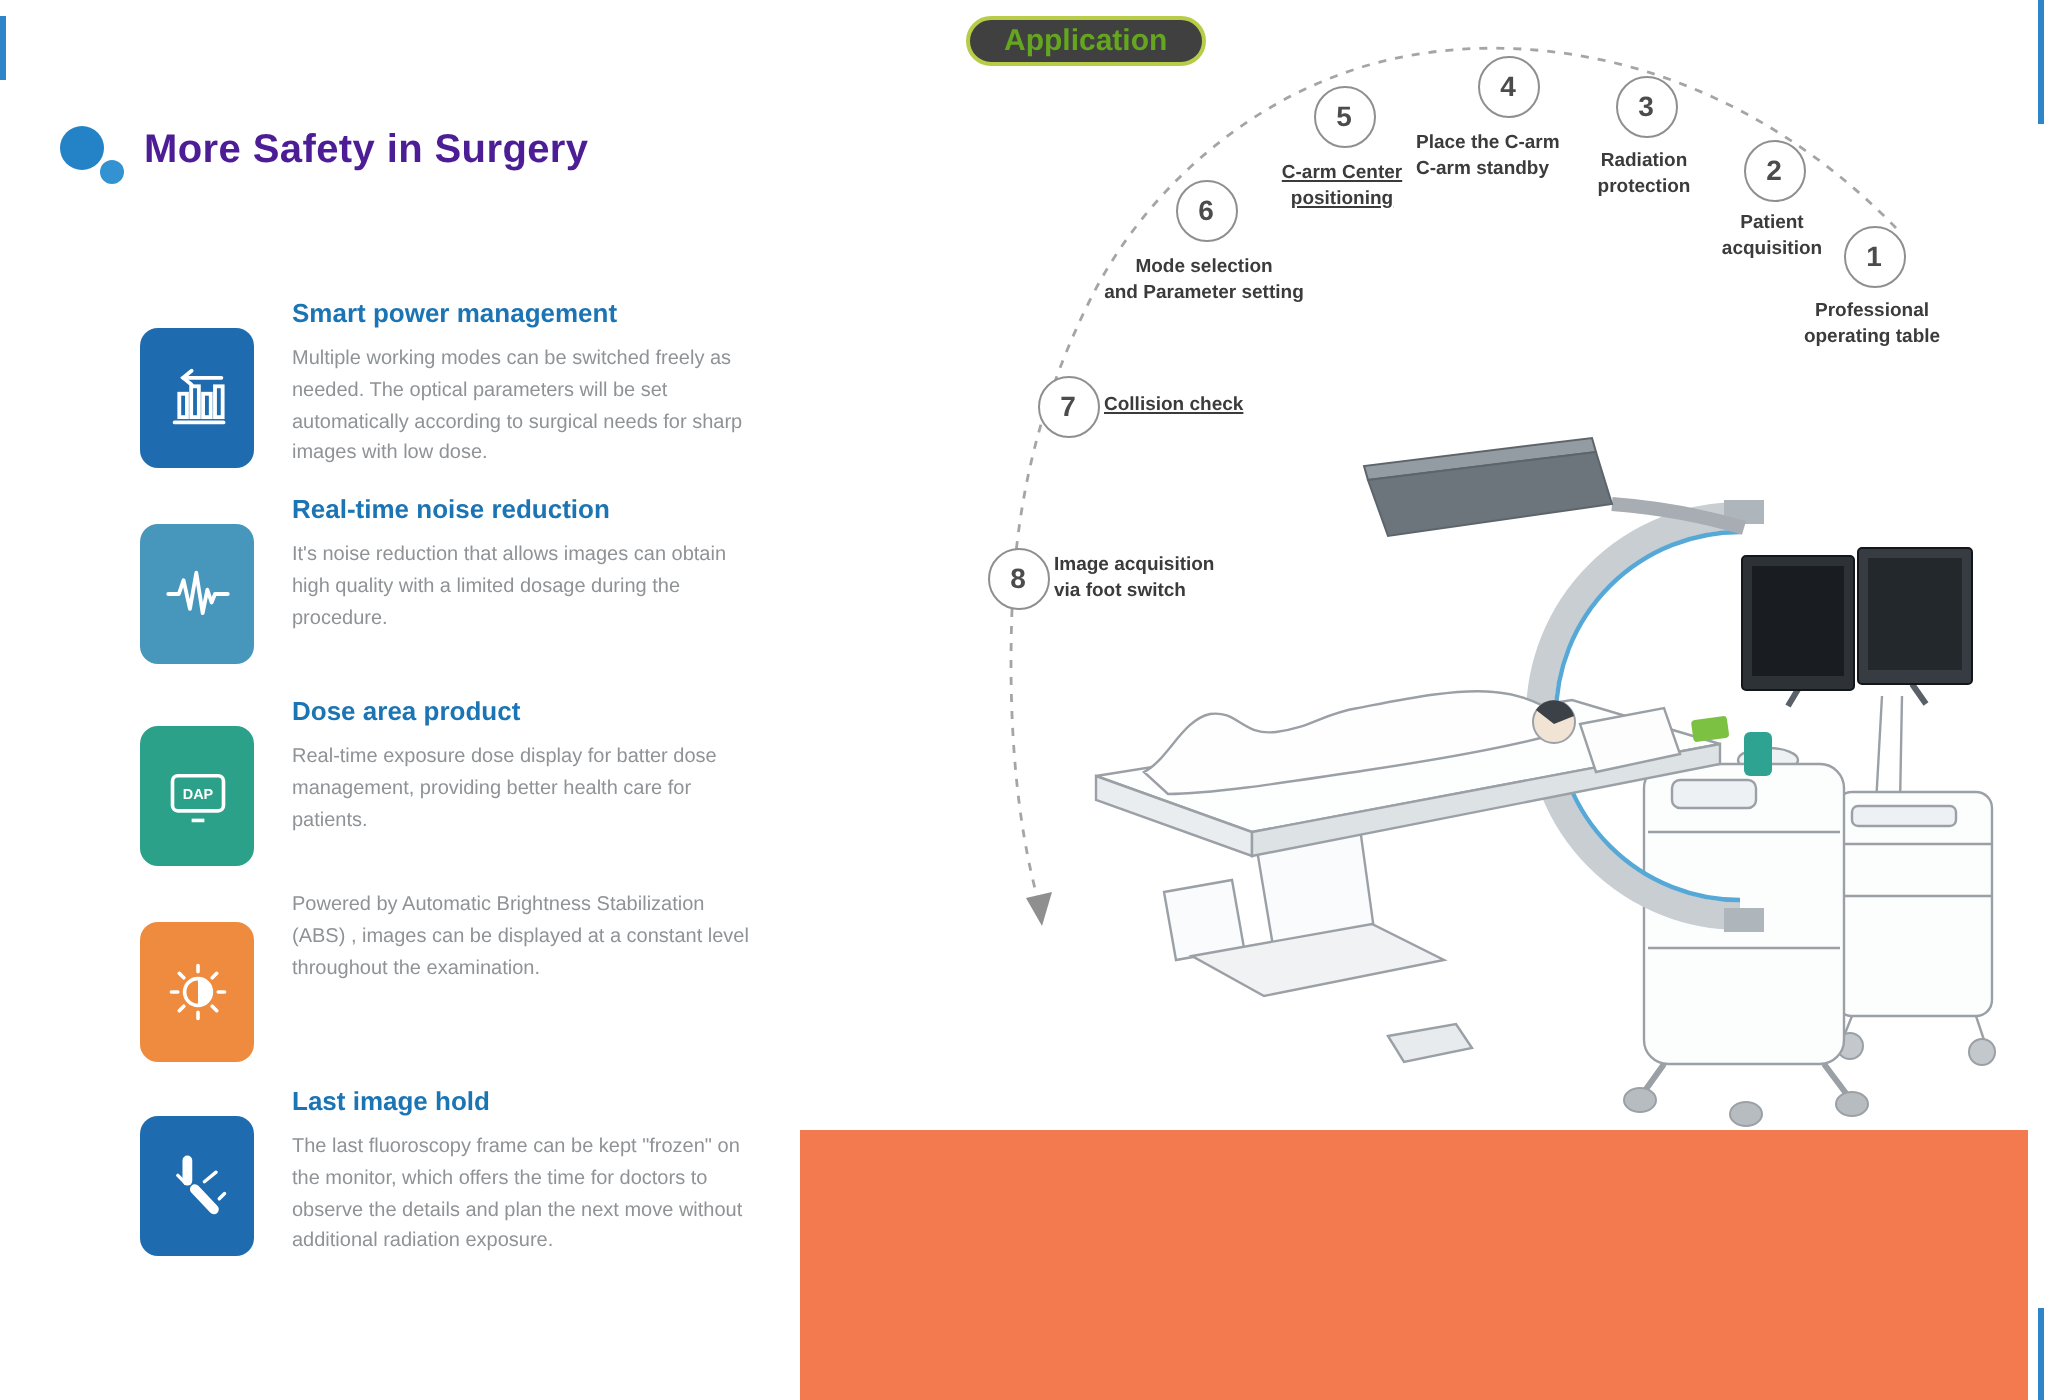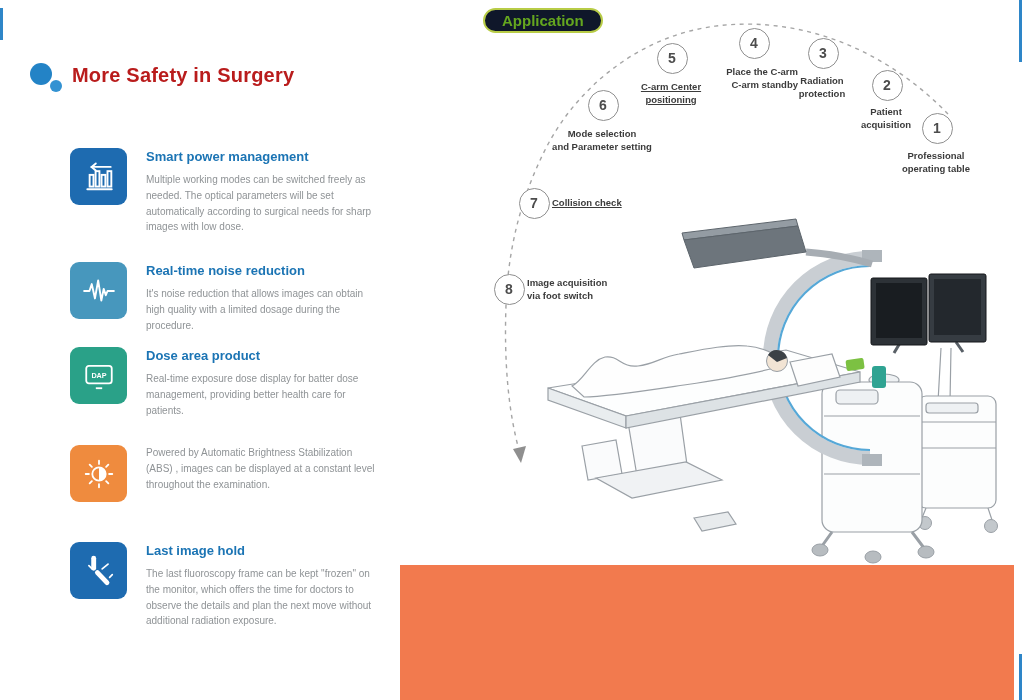--- a/index.html
+++ b/index.html
@@ -8,29 +8,29 @@
 
   .accent{position:absolute;background:#2e86c8;}
   #accent-top-left{left:0;top:8px;width:3px;height:32px;}
   #accent-top-right{right:2px;top:0;width:3px;height:62px;}
   #accent-bottom-right{right:2px;bottom:0;width:3px;height:46px;z-index:5;}
 
   .orange-block{position:absolute;left:400px;top:565px;width:614px;height:135px;background:#f27a4e;z-index:0;}
 
   .logo-dot-big{position:absolute;left:30px;top:63px;width:22px;height:22px;border-radius:50%;background:#2383c6;}
   .logo-dot-small{position:absolute;left:50px;top:80px;width:12px;height:12px;border-radius:50%;background:#3392d2;}
-  .page-title{position:absolute;left:72px;top:64px;font-size:20px;font-weight:700;color:#b91c1c;margin:0;letter-spacing:.2px;}
+  .page-title{position:absolute;left:72px;top:64px;font-size:20px;font-weight:700;color:#4c1d95;margin:0;letter-spacing:.2px;}
 
   .feature{position:absolute;left:70px;display:flex;gap:19px;z-index:2;}
-  .feature-icon{width:57px;height:57px;border-radius:9px;display:flex;align-items:center;justify-content:center;flex:0 0 57px;}
+  .feature-icon{width:57px;height:70px;border-radius:9px;display:flex;align-items:center;justify-content:center;flex:0 0 57px;margin-top:16px;}
   .feature-icon svg{width:34px;height:34px;display:block;}
   .feature-title{font-size:13px;font-weight:700;color:#1b74b4;margin:1px 0 8px;}
   .feature-desc{font-size:10px;color:#8f9396;line-height:1.58;width:233px;}
 
-  .app-pill{position:absolute;left:483px;top:8px;border:2px solid #b8cc47;border-radius:15px;padding:2px 17px;font-size:15px;font-weight:700;color:#64a61f;background:#0f172a;z-index:4;}
+  .app-pill{position:absolute;left:483px;top:8px;border:2px solid #b8cc47;border-radius:15px;padding:2px 17px;font-size:15px;font-weight:700;color:#64a61f;background:#404040;z-index:4;}
 
   .workflow-arc{position:absolute;left:0;top:0;z-index:1;pointer-events:none;}
   .illustration{position:absolute;left:488px;top:210px;z-index:2;}
 
   .step-circle{position:absolute;width:29px;height:29px;border-radius:50%;background:#fff;border:1.6px solid #8f8f8f;color:#4c4c4c;font-size:14px;font-weight:700;display:flex;align-items:center;justify-content:center;z-index:3;}
   .step-label{position:absolute;font-size:9.5px;font-weight:700;color:#3b3b3b;line-height:1.32;white-space:pre-line;z-index:3;}
 </style>
 </head>
 <body>
 
@@ -57,21 +57,21 @@
             <rect x="24" y="10.5" width="3.6" height="14.5"></rect>
             <path d="M5 27.5 h23"></path>
           </svg>
         </div>
     <div class="feature-text">
       <div class="feature-title">Smart power management</div>
       <div class="feature-desc">Multiple working modes can be switched freely as needed. The optical parameters will be set automatically according to surgical needs for sharp images with low dose.</div>
     </div>
   </div>
 
-  <div class="feature" style="top: 262px;">
+  <div class="feature" style="top: 246px;">
     <div class="feature-icon" style="background: rgb(71, 151, 189);">
           <svg viewBox="0 0 32 32" fill="none" stroke="#ffffff" stroke-width="1.8" stroke-linecap="round" stroke-linejoin="round">
             <path d="M2 16 h5 l2.2 -6.5 3 13.5 3 -17 3 19 2.2 -11 2 6 1.6 -4 h6"></path>
           </svg>
         </div>
     <div class="feature-text">
       <div class="feature-title">Real-time noise reduction</div>
       <div class="feature-desc">It's noise reduction that allows images can obtain high quality with a limited dosage during the procedure.</div>
     </div>
   </div>
@@ -129,21 +129,21 @@
       <div class="step-circle" style="left: 921.5px; top: 112.5px;">1</div>
       <div class="step-label" style="left: 891px; top: 150px; width: 90px; text-align: center;">Professional
 operating table</div>
       <div class="step-circle" style="left: 871.5px; top: 69.5px;">2</div>
       <div class="step-label" style="left: 851px; top: 106px; width: 70px; text-align: center;">Patient
 acquisition</div>
       <div class="step-circle" style="left: 807.5px; top: 37.5px;">3</div>
       <div class="step-label" style="left: 787px; top: 75px; width: 70px; text-align: center;">Radiation
 protection</div>
       <div class="step-circle" style="left: 738.5px; top: 27.5px;">4</div>
-      <div class="step-label" style="left: 708px; top: 66px; width: 90px; text-align: right;">Place the C-arm
+      <div class="step-label" style="left: 708px; top: 66px; width: 90px; text-align: left;">Place the C-arm
 C-arm standby</div>
       <div class="step-circle" style="left: 656.5px; top: 42.5px;">5</div>
       <div class="step-label" style="left: 631px; top: 81px; width: 80px; text-align: center; text-decoration: underline;">C-arm Center
 positioning</div>
       <div class="step-circle" style="left: 587.5px; top: 89.5px;">6</div>
       <div class="step-label" style="left: 542px; top: 128px; width: 120px; text-align: center;">Mode selection
 and Parameter setting</div>
       <div class="step-circle" style="left: 518.5px; top: 187.5px;">7</div>
       <div class="step-label" style="left: 552px; top: 197px; width: 100px; text-align: left; text-decoration: underline;">Collision check</div>
       <div class="step-circle" style="left: 493.5px; top: 273.5px;">8</div>

